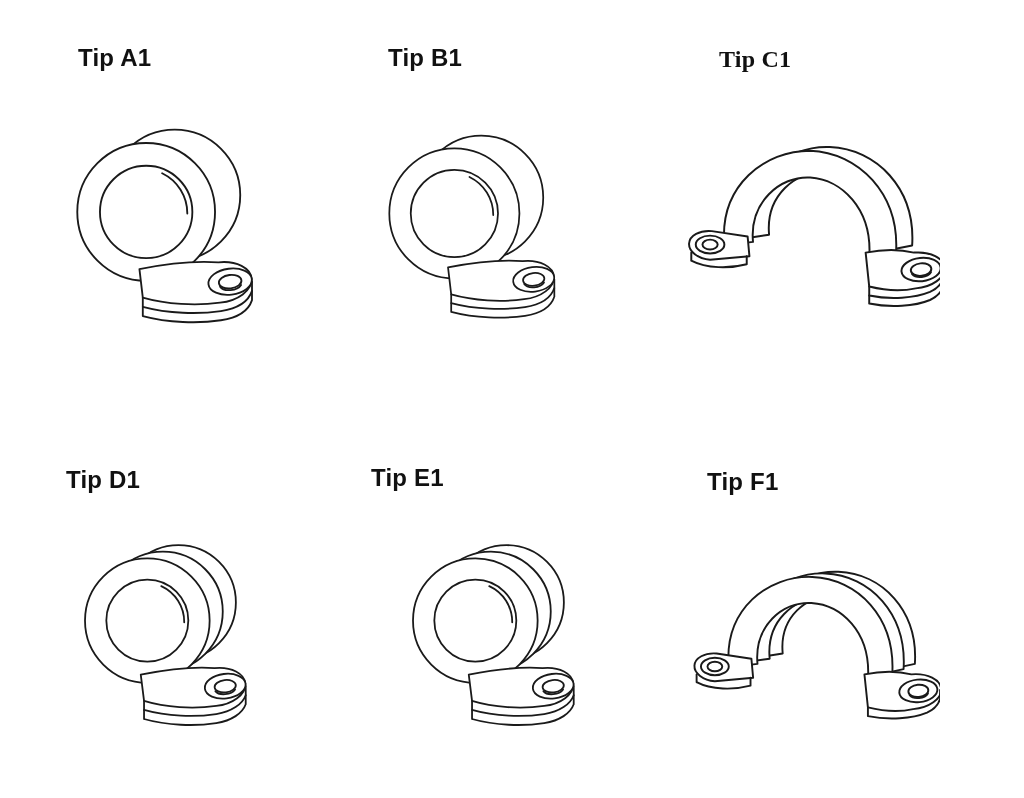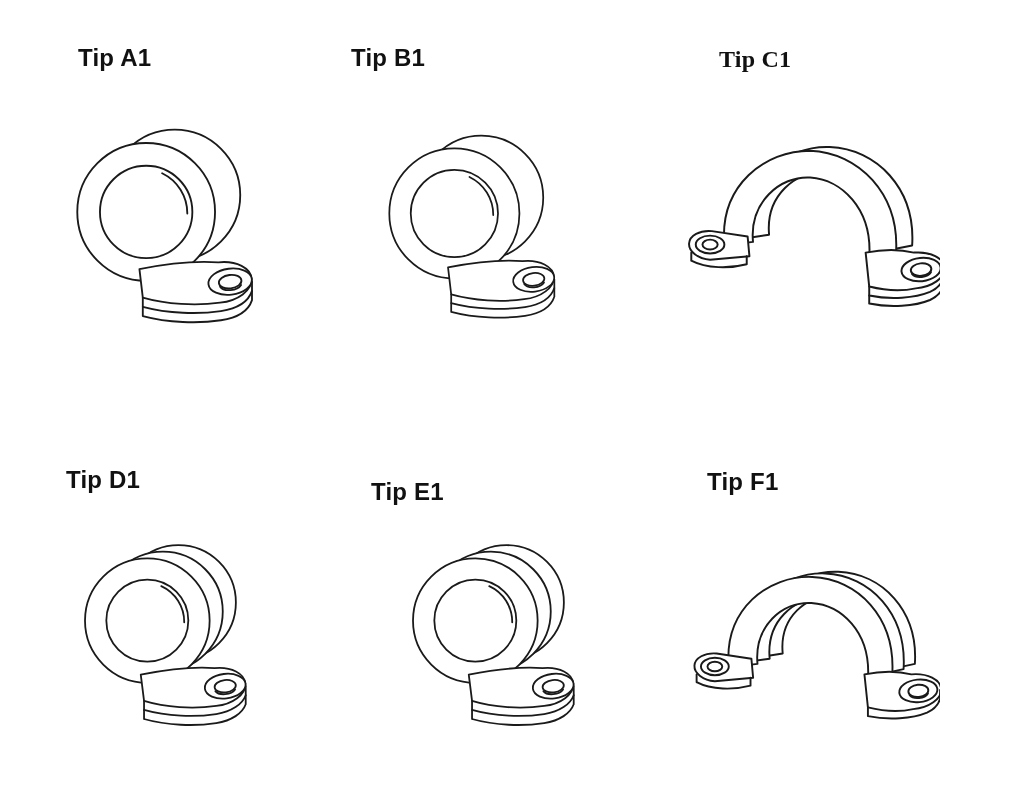--- a/index.html
+++ b/index.html
@@ -114,36 +114,36 @@
         </g>
       </symbol>
     </defs>
   </svg>
 
   <span class="fig-label" style="left:78px; top:44px;">Tip A1</span>
   <svg class="fig-svg" style="left:42px; top:96px;" width="252" height="252" viewBox="0 0 300 300">
     <use href="#pclip"></use>
   </svg>
 
-  <span class="fig-label" style="left:351px; top:44px;">Tip B1</span>
+  <span class="fig-label" style="left:388px; top:44px;">Tip B1</span>
   <svg class="fig-svg" style="left:356px; top:104px;" width="238" height="238" viewBox="0 0 300 300">
     <use href="#pclip"></use>
   </svg>
 
   <span class="fig-label" style="left:719px; top:46px;font-family:Liberation Serif, serif;">Tip C1</span>
   <svg class="fig-svg" style="left:660px; top:104px;" width="304" height="206" viewBox="0 0 340 230">
     <use href="#saddle"></use>
   </svg>
 
   <span class="fig-label" style="left:66px; top:466px;">Tip D1</span>
   <svg class="fig-svg" style="left:44px; top:514px;" width="246" height="246" viewBox="0 0 300 300">
     <use href="#pclipSleeve"></use>
   </svg>
 
-  <span class="fig-label" style="left:371px; top:478px;">Tip E1</span>
+  <span class="fig-label" style="left:371px; top:464px;">Tip E1</span>
   <svg class="fig-svg" style="left:372px; top:514px;" width="246" height="246" viewBox="0 0 300 300">
     <use href="#pclipSleeve"></use>
   </svg>
 
   <span class="fig-label" style="left:707px; top:468px;text-align:right;">Tip F1</span>
   <svg class="fig-svg" style="left:666px; top:530px;" width="296" height="200" viewBox="0 0 340 230">
     <use href="#saddleSleeve"></use>
   </svg>
 
 </div>

